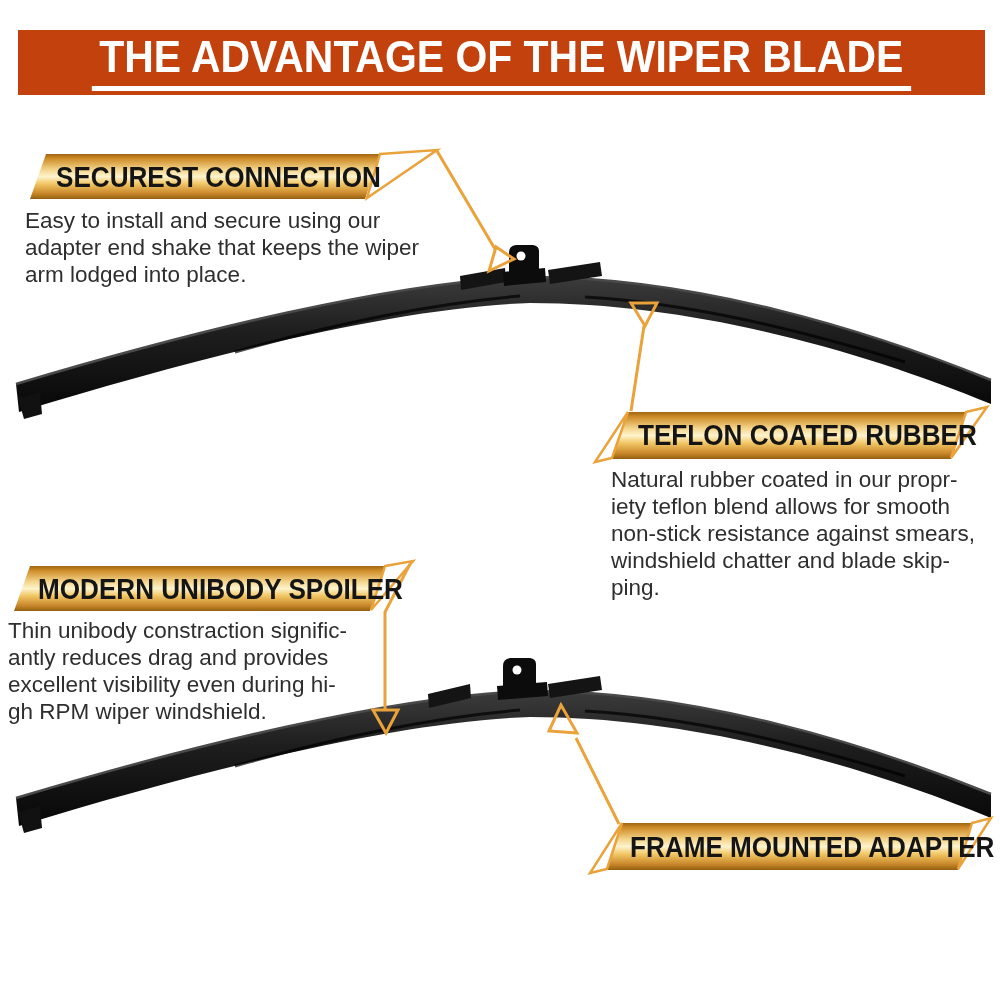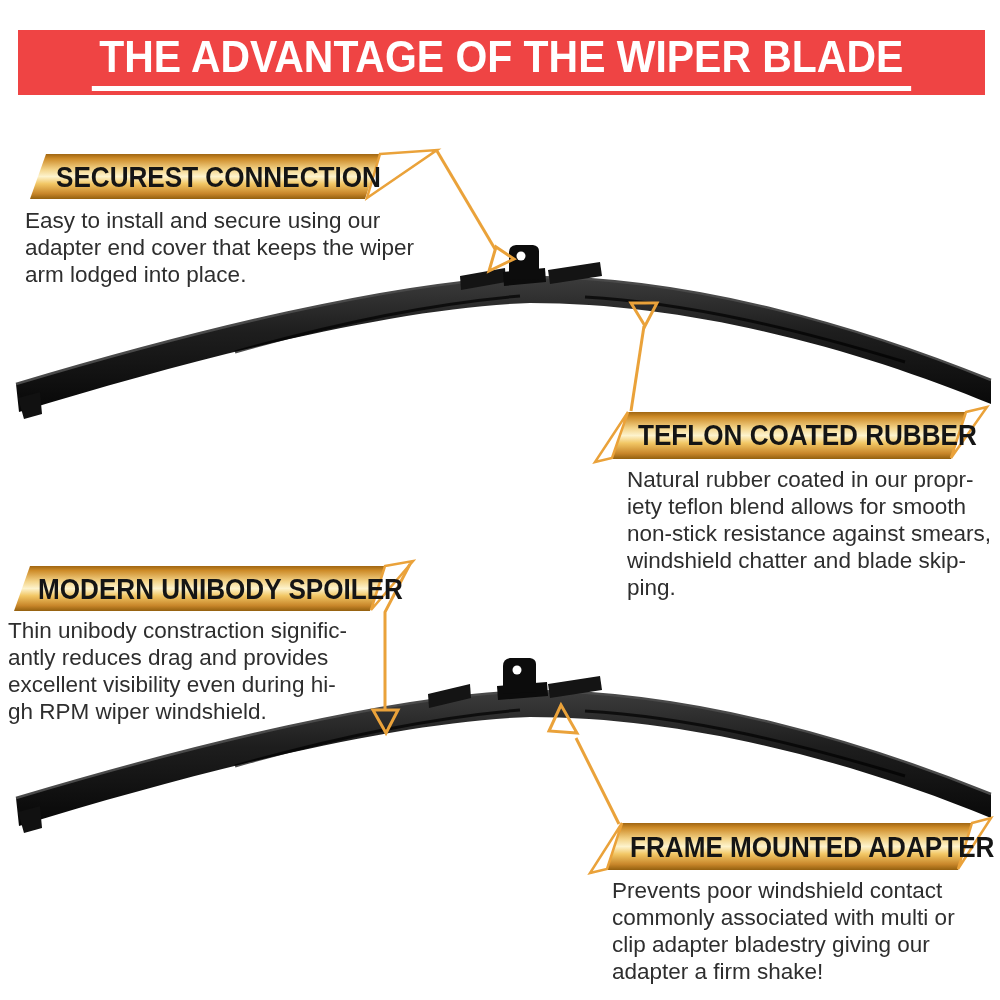--- a/index.html
+++ b/index.html
@@ -5,21 +5,21 @@
   html,body { margin:0; padding:0; background:#fff; }
   .page {
     position:relative; width:1000px; height:1000px; background:#ffffff;
     overflow:hidden; font-family:"Liberation Sans", sans-serif;
   }
   svg.layer { position:absolute; left:0; top:0; }
 
   
   .top-banner {
     position:absolute; left:18px; top:30px; width:967px; height:65px;
-    background:#ef4444; display:flex; align-items:center; justify-content:center;
+    background:#c2410c; display:flex; align-items:center; justify-content:center;
   }
   .top-banner .title {
     color:#ffffff; font-weight:bold; font-size:44px; letter-spacing:0px;
     white-space:nowrap; transform:scaleX(.93); transform-origin:center;
     border-bottom:5px solid #ffffff; padding:0 8px 7px 8px; line-height:1.0;
   }
 
   
   .banner-title {
     position:absolute; font-weight:bold; font-size:29px; color:#151515;
@@ -30,21 +30,21 @@
   #bt-b { left:638px; top:419px; }
   #bt-c { left:38px;  top:573px; }
   #bt-d { left:630px; top:831px; }
 
   
   .desc {
     position:absolute; font-size:22.5px; line-height:27px; color:#2e2e2e;
     white-space:pre; letter-spacing:0px;
   }
   #p-a { left:25px;  top:207px; }
-  #p-b { left:611px; top:466px;margin-left:16px; }
+  #p-b { left:611px; top:466px; }
   #p-c { left:8px;   top:617px; }
   #p-d { left:612px; top:877px; }
 </style>
 </head>
 <body>
 
 <div class="page">
 
   <svg class="layer" width="1000" height="1000" viewBox="0 0 1000 1000">
     <defs>
@@ -128,35 +128,31 @@
       <polygon points="561,705 549,731 577,733"></polygon>
     </g>
   </svg>
 
   <div class="top-banner">
     <div class="title">THE ADVANTAGE OF THE WIPER BLADE</div>
   </div>
 
   <div class="banner-title" id="bt-a">SECUREST CONNECTION</div>
   <div class="desc" id="p-a">Easy to install and secure using our
-adapter end cover that keeps the wiper
+adapter end shake that keeps the wiper
 arm lodged into place.</div>
 
   <div class="banner-title" id="bt-b">TEFLON COATED RUBBER</div>
   <div class="desc" id="p-b">Natural rubber coated in our propr-
 iety teflon blend allows for smooth
 non-stick resistance against smears,
 windshield chatter and blade skip-
 ping.</div>
 
   <div class="banner-title" id="bt-c">MODERN UNIBODY SPOILER</div>
   <div class="desc" id="p-c">Thin unibody constraction signific-
 antly reduces drag and provides
 excellent visibility even during hi-
 gh RPM wiper windshield.</div>
 
   <div class="banner-title" id="bt-d">FRAME MOUNTED ADAPTER</div>
-  <div class="desc" id="p-d">Prevents poor windshield contact
-commonly associated with multi or
-clip adapter bladestry giving our
-adapter a firm shake!</div>
 
 </div>
 
 </body></html>

